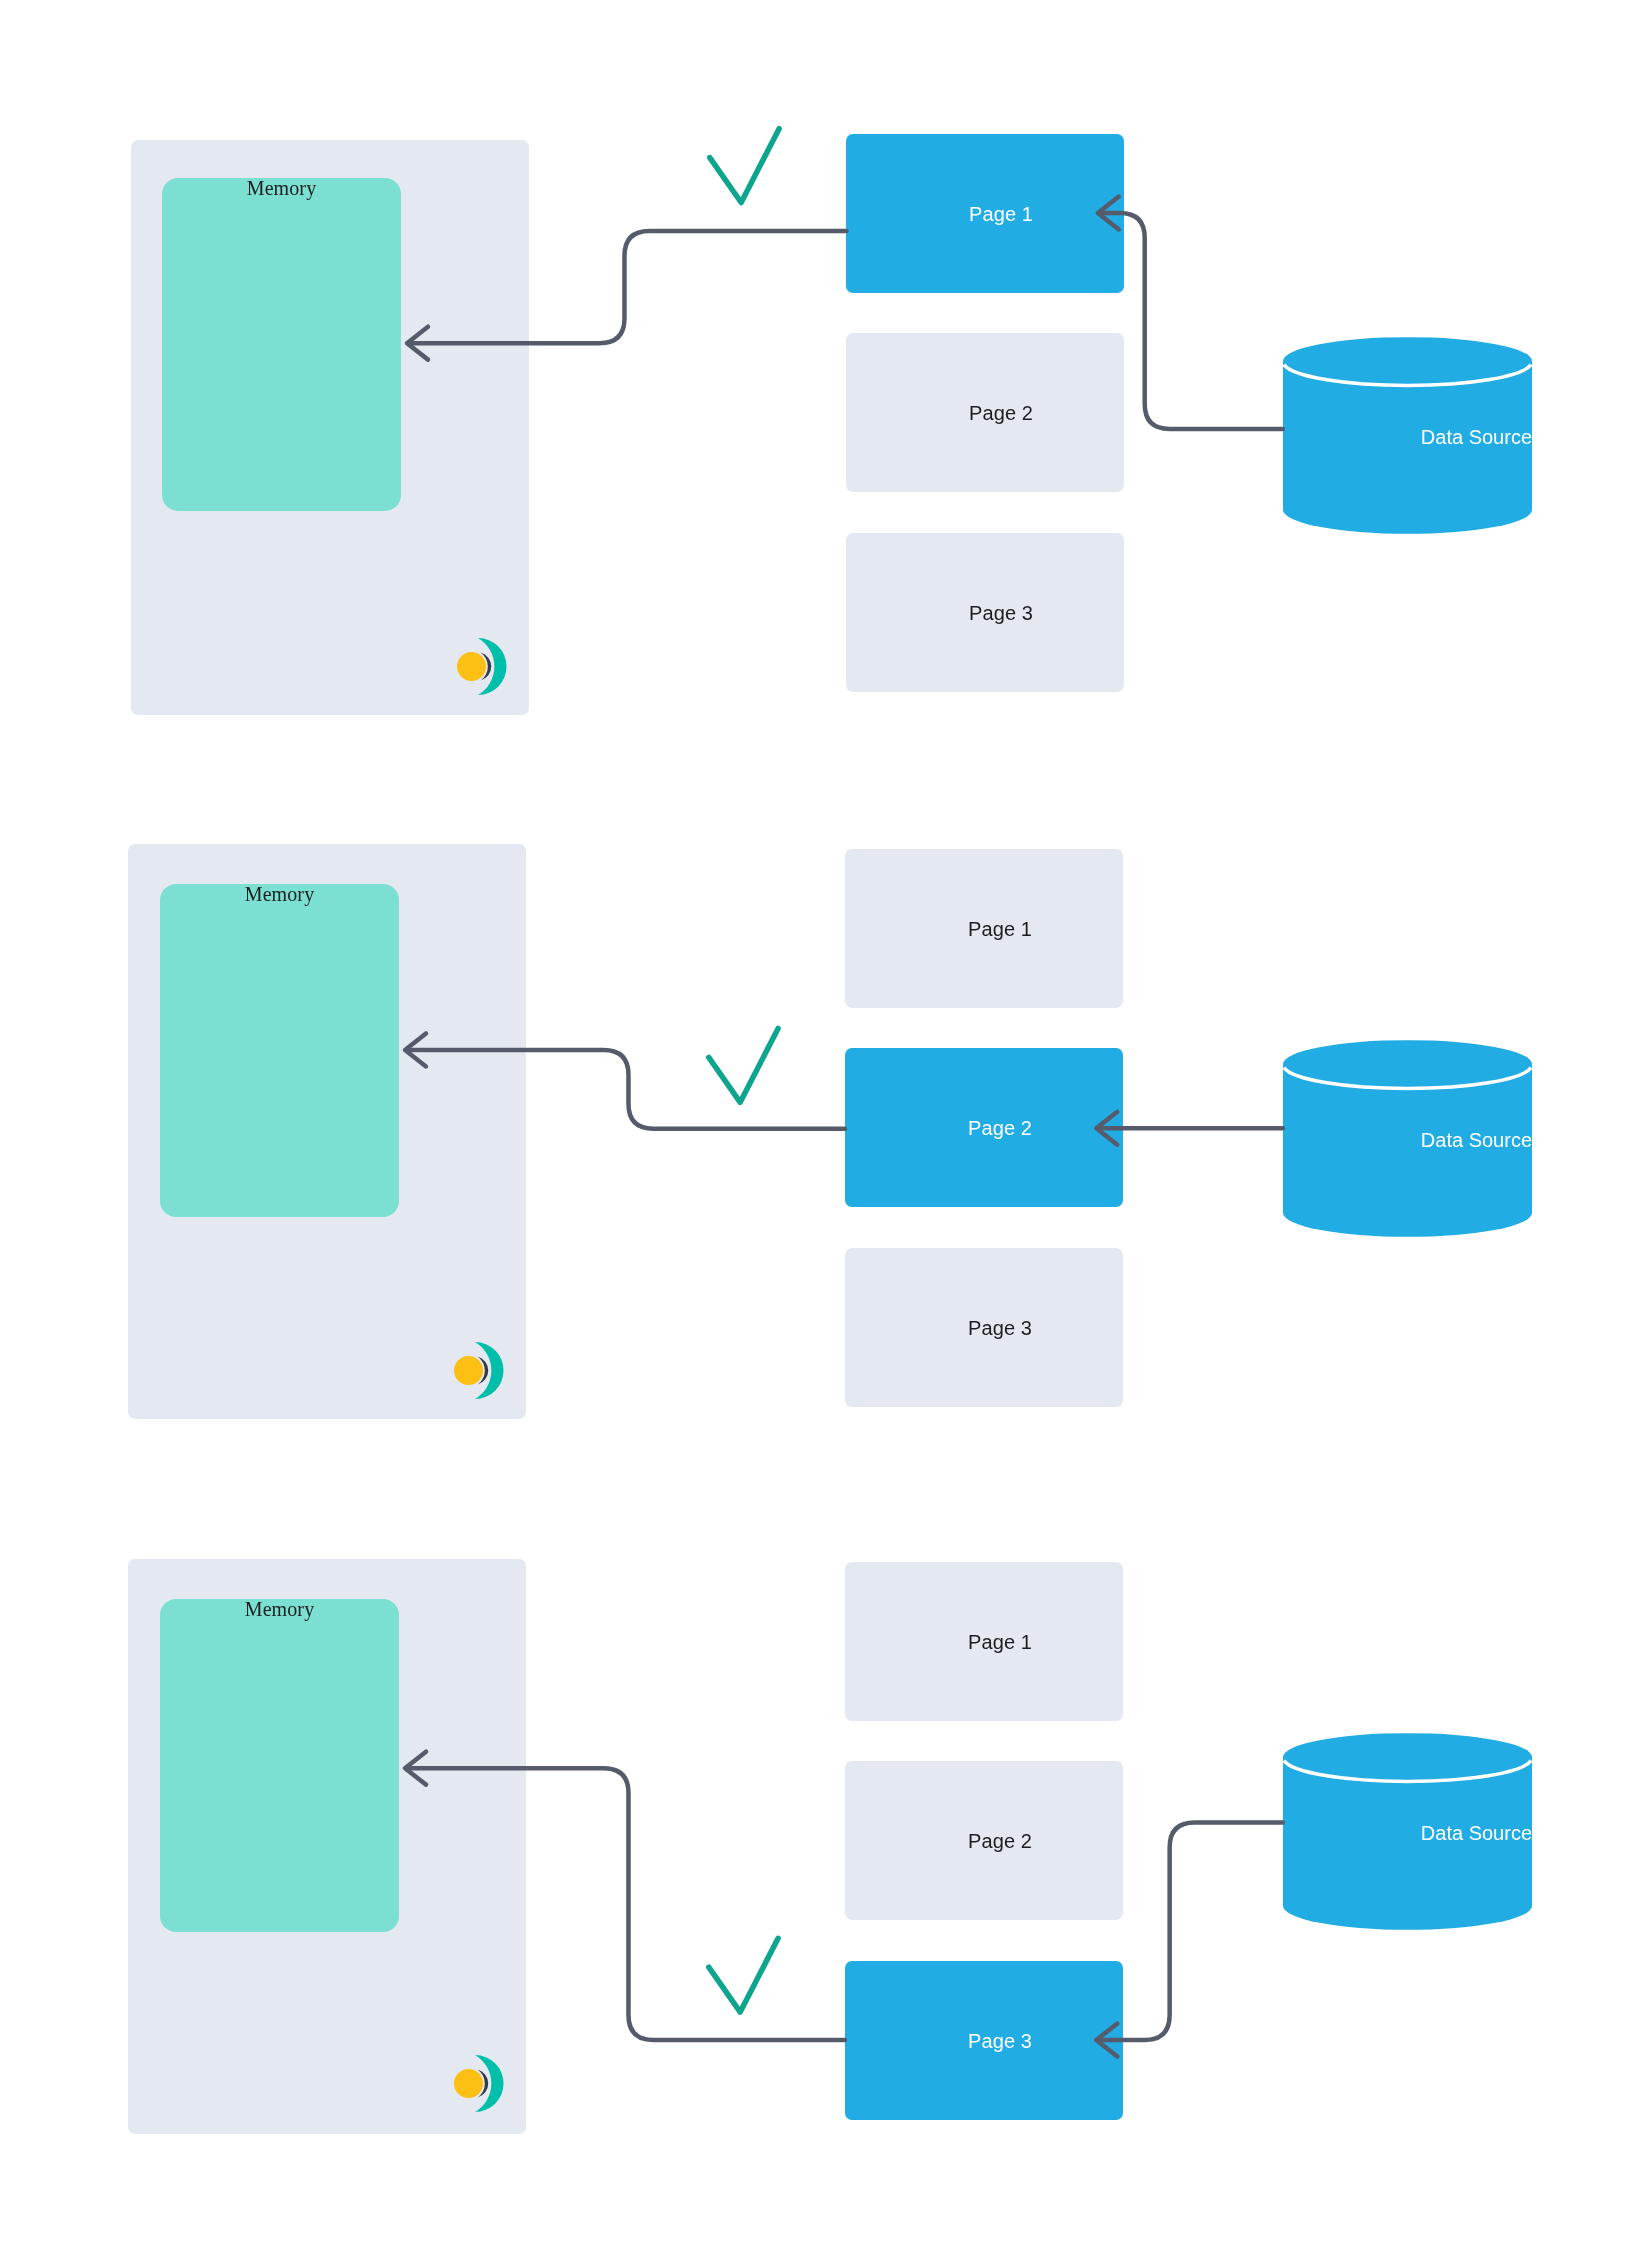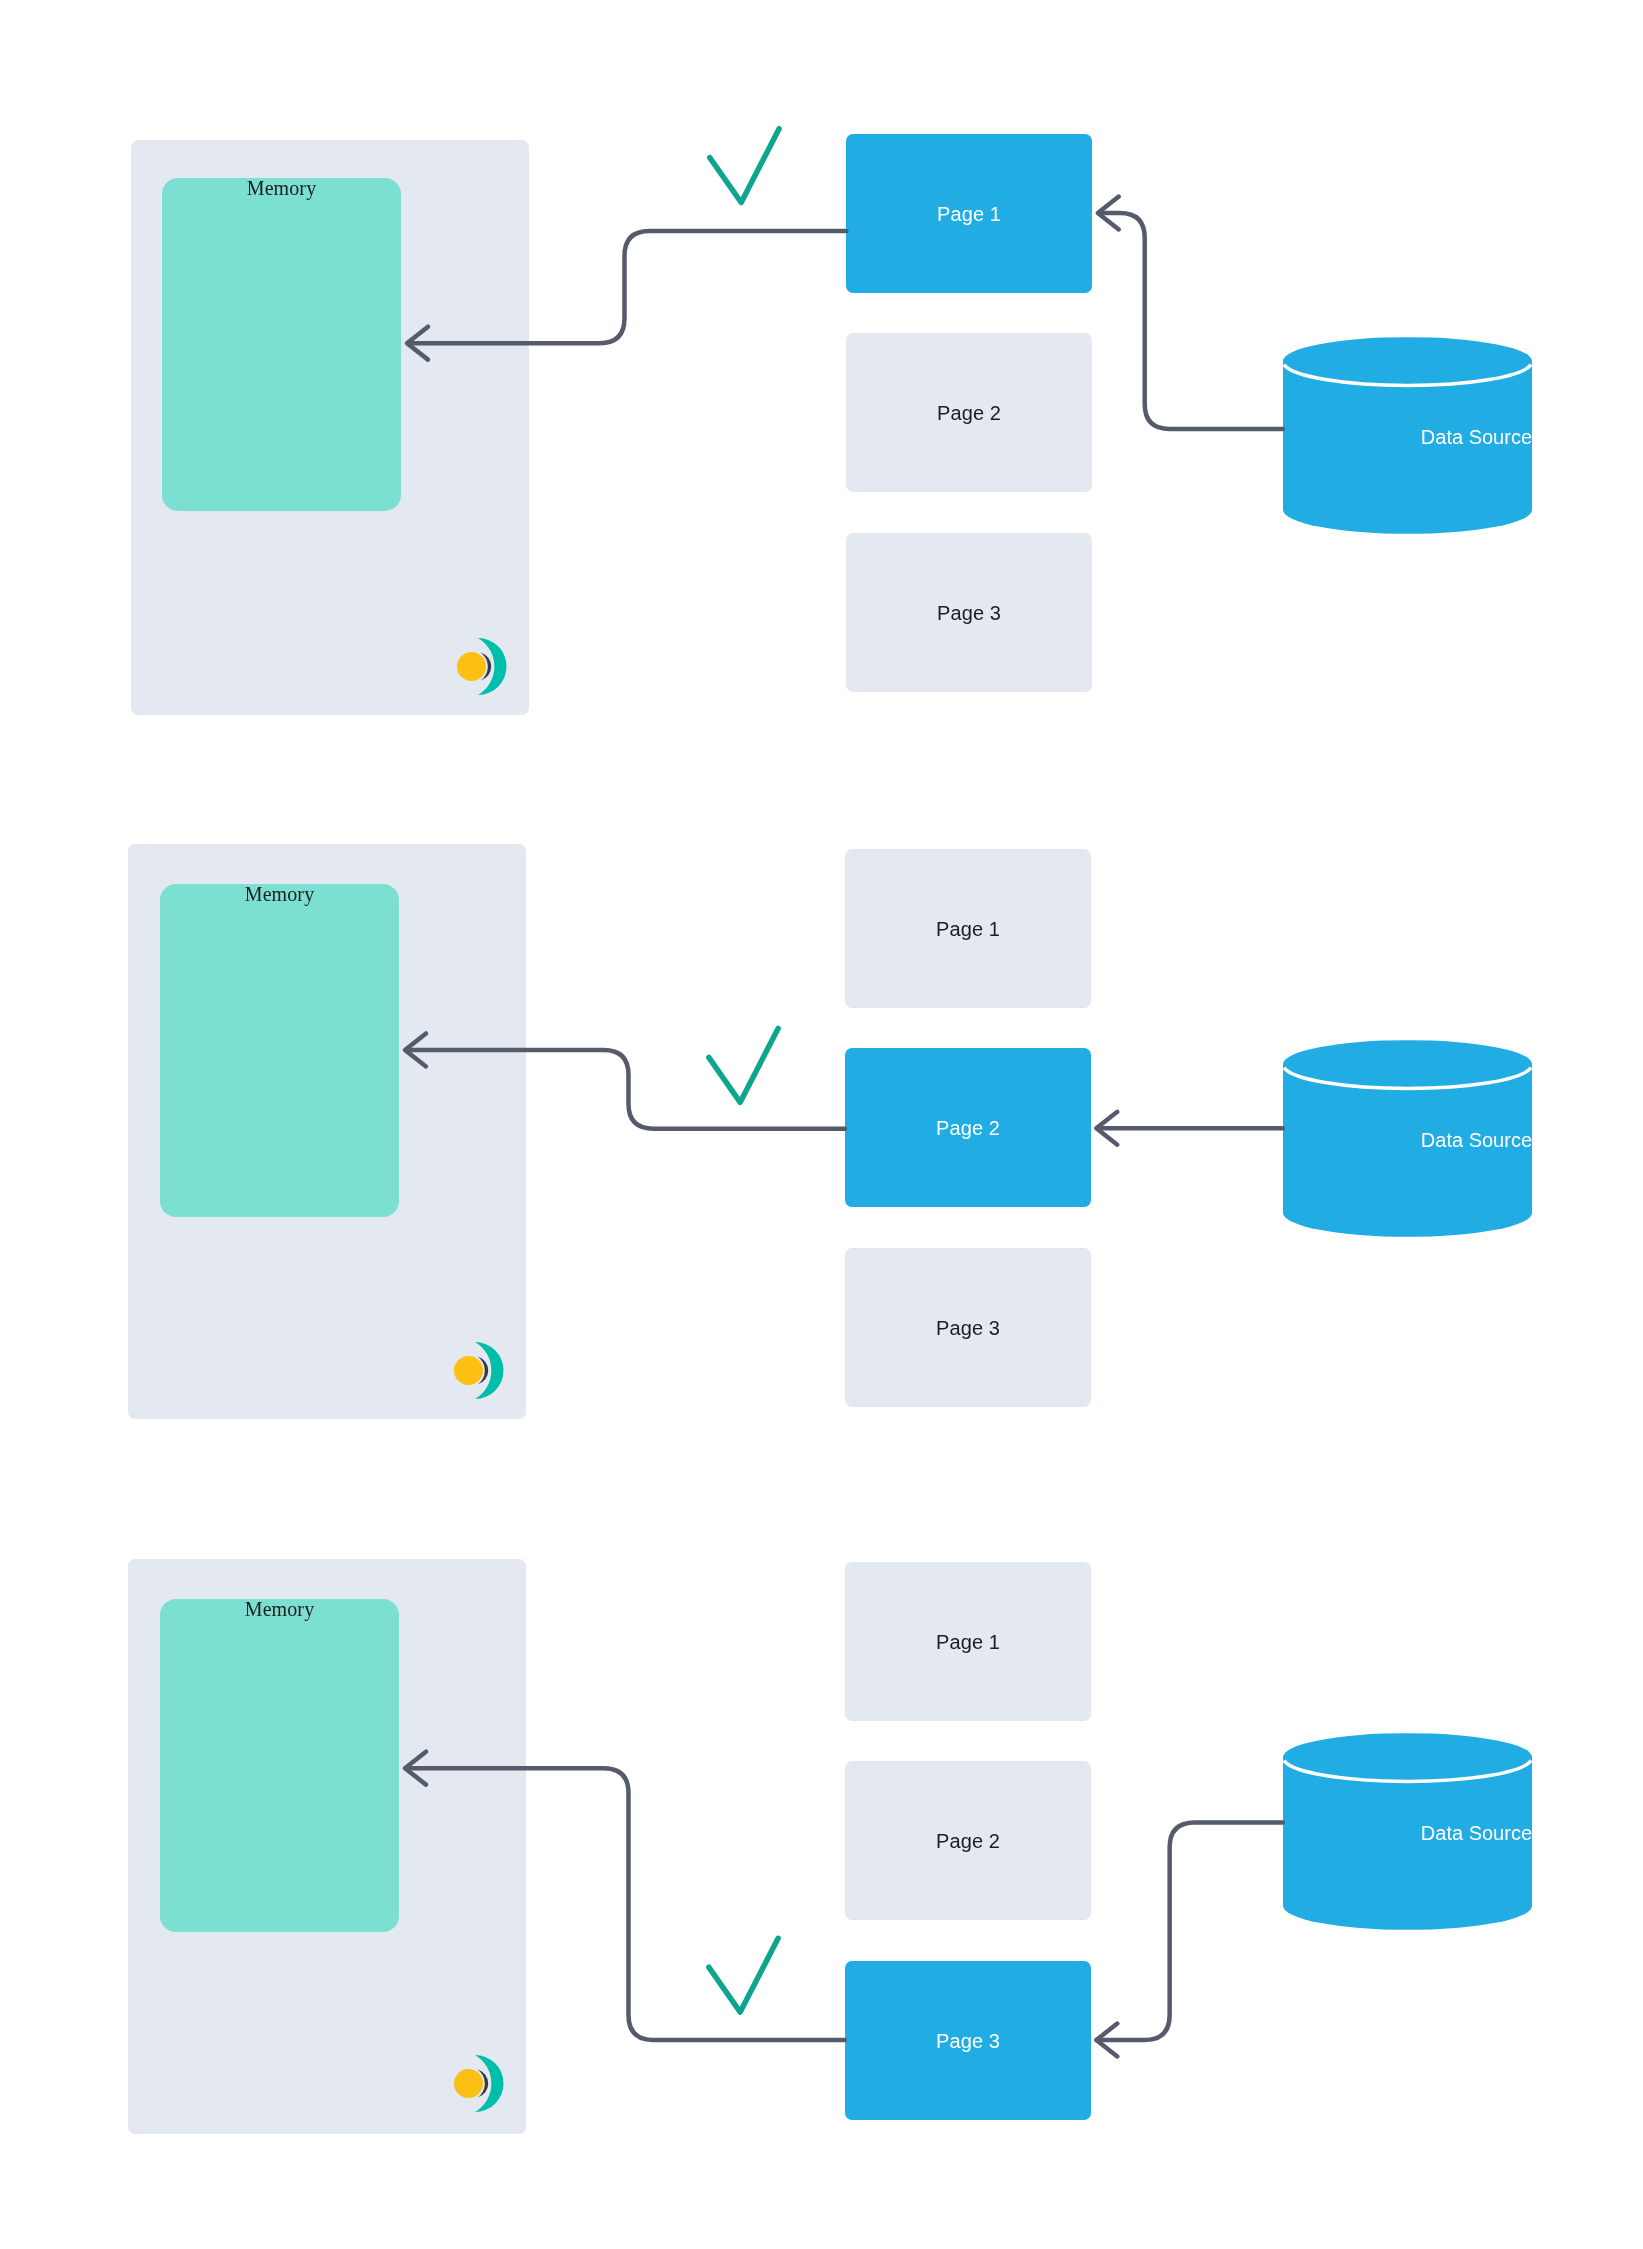--- a/index.html
+++ b/index.html
@@ -33,21 +33,21 @@
     user-select:none;
   }
 
   
   .logo{position:absolute;}
 
   
   .page-box{
     position:absolute;
     border-radius:7px;
-    display:flex;align-items:center;justify-content:center;
+    display:flex;align-items:center;justify-content:center;padding-left:32px;
   }
   .page-box.inactive{background:#e4e8f0;}
   .page-box.active{background:#21ace3;}
   .page-label{
     font-size:20px;line-height:1;letter-spacing:0.1px;user-select:none;
   }
   .page-box.inactive .page-label{color:#1d1d1f;}
   .page-box.active   .page-label{color:#ffffff;}
 
   

